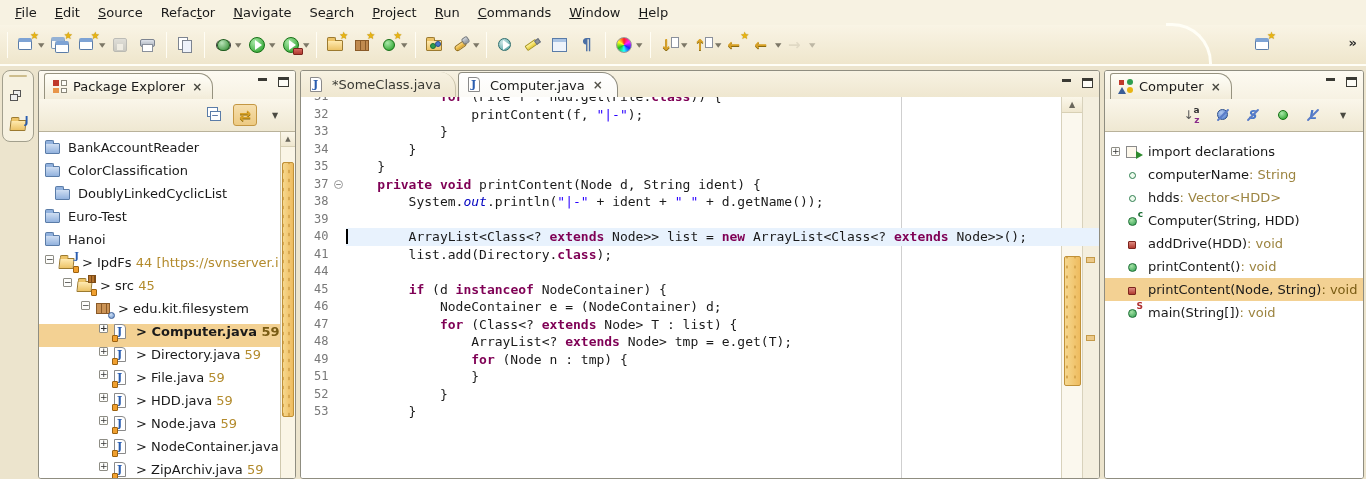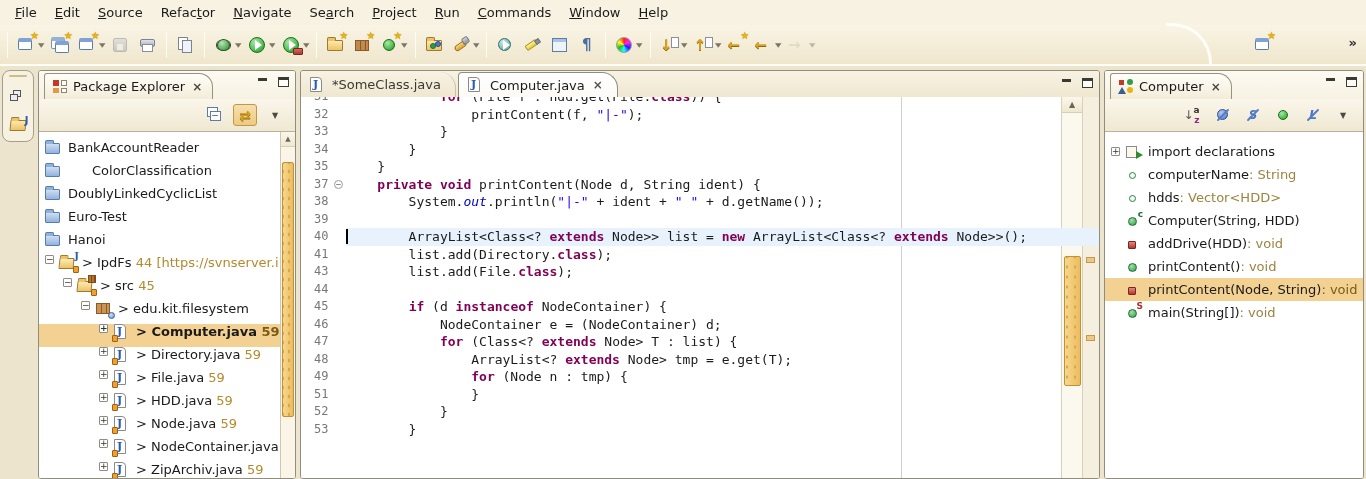--- a/index.html
+++ b/index.html
@@ -412,27 +412,27 @@
       </div>
   </div>
   <div class="tree">
 
   <div class="trow" style="padding-left: 6px;">
         <span class="ti">
           <span class="y-folder"></span>
         </span>
         <span class="tlabel"><span class="tname">BankAccountReader</span></span>
       </div>
-      <div class="trow" style="padding-left: 6px; gap: 24px;">
+      <div class="trow" style="padding-left: 6px;">
         <span class="ti">
           <span class="y-folder"></span>
         </span>
         <span class="tlabel"><span class="tname">ColorClassification</span></span>
       </div>
-      <div class="trow" style="padding-left: 6px;">
+      <div class="trow" style="padding-left: 6px; margin-left: 10px;">
         <span class="ti">
           <span class="y-folder"></span>
         </span>
         <span class="tlabel"><span class="tname">DoublyLinkedCyclicList</span></span>
       </div>
       <div class="trow" style="padding-left: 6px;">
         <span class="ti">
           <span class="y-folder"></span>
         </span>
         <span class="tlabel"><span class="tname">Euro-Test</span></span>
@@ -608,25 +608,20 @@
         </div>
         <div class="cline cur">
           <span class="lnum">40</span>
           <span class="lfold"></span>
           <span class="lcode"><span>        ArrayList&lt;Class&lt;? </span><span class="tok-k">extends</span><span> Node&gt;&gt; list = </span><span class="tok-k">new</span><span> ArrayList&lt;Class&lt;? </span><span class="tok-k">extends</span><span> Node&gt;&gt;();</span><span class="caret"></span></span>
         </div>
         <div class="cline">
           <span class="lnum">41</span>
           <span class="lfold"></span>
           <span class="lcode"><span>        list.add(Directory.</span><span class="tok-k">class</span><span>);</span></span>
-        </div>
-        <div class="cline">
-          <span class="lnum">43</span>
-          <span class="lfold"></span>
-          <span class="lcode"><span>        list.add(File.</span><span class="tok-k">class</span><span>);</span></span>
         </div>
         <div class="cline">
           <span class="lnum">44</span>
           <span class="lfold"></span>
           <span class="lcode"></span>
         </div>
         <div class="cline">
           <span class="lnum">45</span>
           <span class="lfold"></span>
           <span class="lcode"><span>        </span><span class="tok-k">if</span><span> (d </span><span class="tok-k">instanceof</span><span> NodeContainer) {</span></span>

